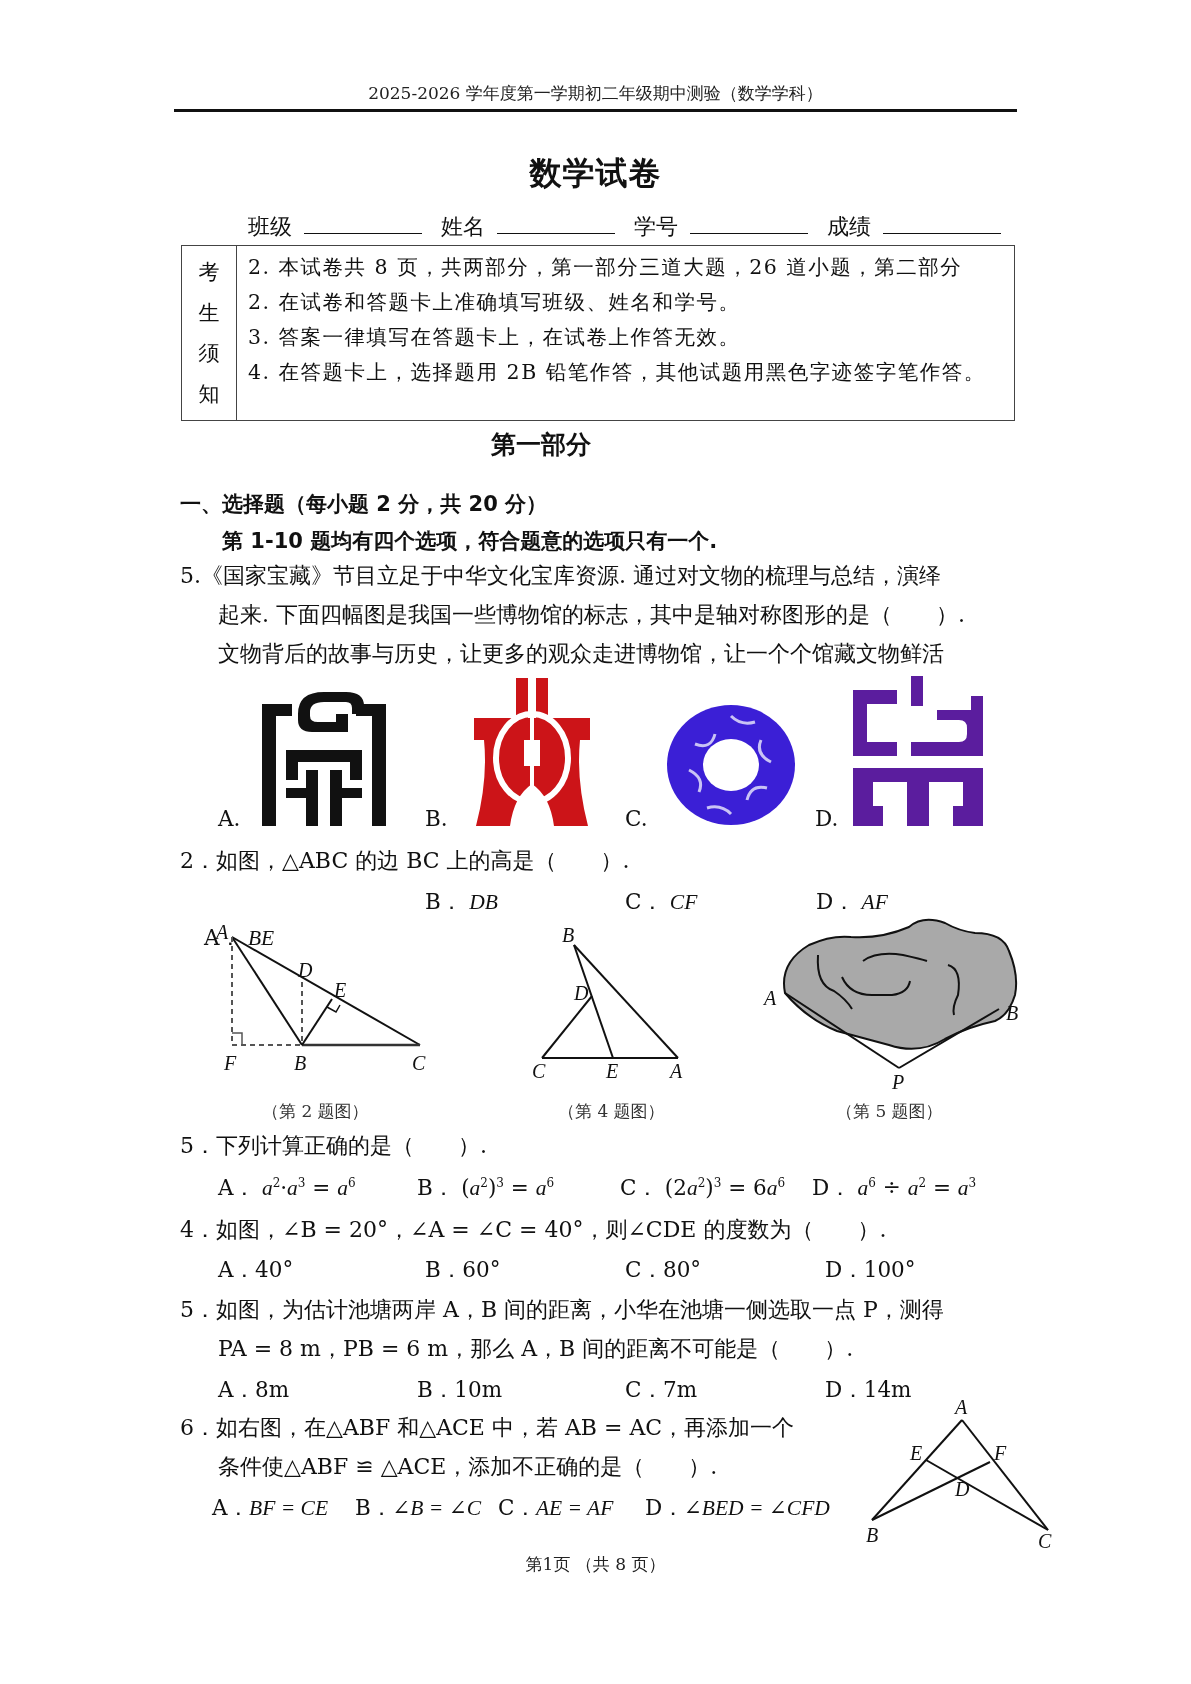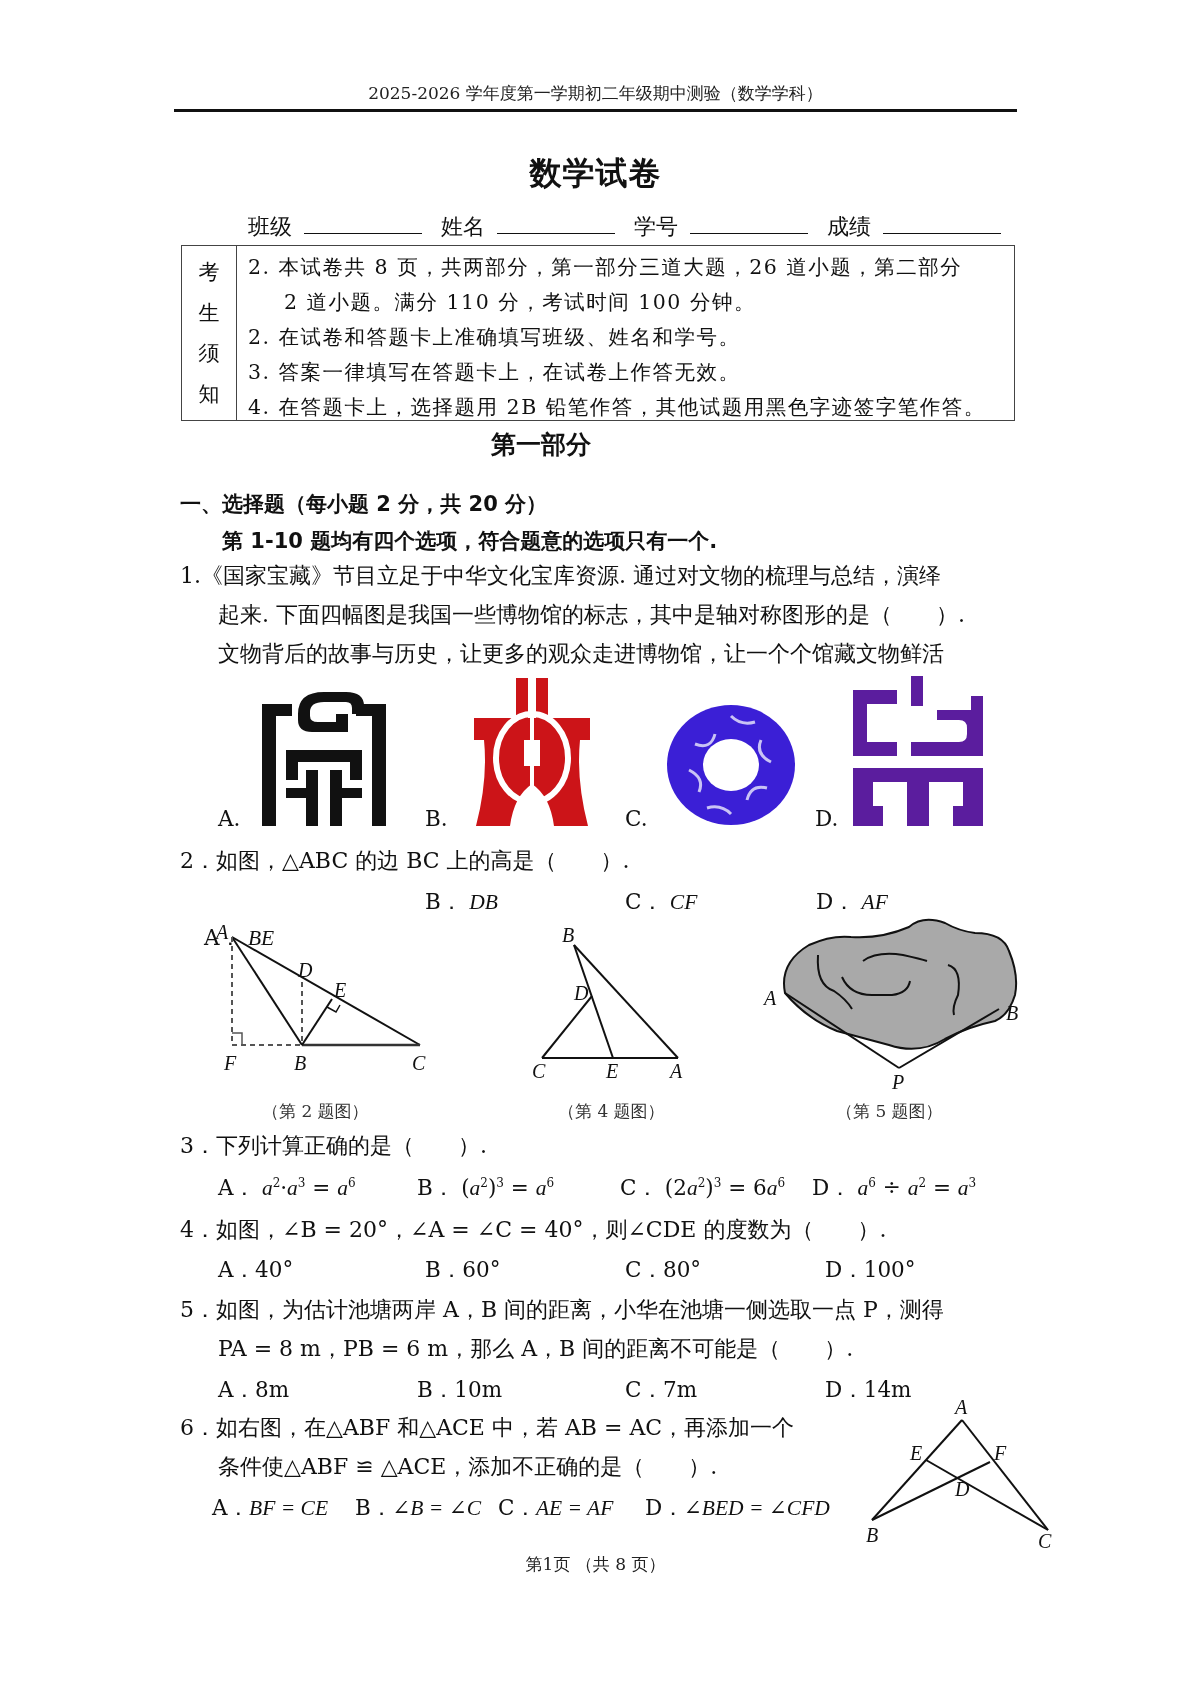--- a/index.html
+++ b/index.html
@@ -50,33 +50,32 @@
 
 <div class="abs notice">
   <div class="lbl">
     <span>考</span>
     <span>生</span>
     <span>须</span>
     <span>知</span>
   </div>
   <div class="items">
     <div>2. 本试卷共 8 页，共两部分，第一部分三道大题，26 道小题，第二部分</div>
-    <div class="indent">2 道小题。满分 110 分，考试时间 100 分钟。</div>
     <div>2. 在试卷和答题卡上准确填写班级、姓名和学号。</div>
     <div>3. 答案一律填写在答题卡上，在试卷上作答无效。</div>
     <div>4. 在答题卡上，选择题用 2B 铅笔作答，其他试题用黑色字迹签字笔作答。</div>
   </div>
 </div>
 
 <div class="abs part">第一部分</div>
 <div class="abs sec">一、选择题（每小题 2 分，共 20 分）</div>
 <div class="abs secnote">第 1-10 题均有四个选项，符合题意的选项只有一个.</div>
 
 <div class="abs q" style="top:556px;">
-  <div>1.《国家宝藏》节目立足于中华文化宝库资源. 通过对文物的梳理与总结，演绎</div>
+  <div>5.《国家宝藏》节目立足于中华文化宝库资源. 通过对文物的梳理与总结，演绎</div>
   <div class="cont">起来. 下面四幅图是我国一些博物馆的标志，其中是轴对称图形的是（　　）.</div>
   <div class="cont">文物背后的故事与历史，让更多的观众走进博物馆，让一个个馆藏文物鲜活</div>
 </div>
 
 <div class="abs opts" style="left:218px;top:806px;">A.</div>
 <svg style="left:262px;top:684px;" width="124" height="142" viewBox="0 0 124 142">
   <g fill="#111">
     <rect x="0" y="20" width="14" height="122"></rect>
     <rect x="110" y="20" width="14" height="122"></rect>
     <rect x="0" y="20" width="30" height="12"></rect>
@@ -177,21 +176,21 @@
     <path d="M190 50 q14 4 10 30 q-6 12 -4 20"></path>
   </g>
   <line x1="27" y1="78" x2="141" y2="153" stroke="#111" stroke-width="2"></line>
   <line x1="241" y1="94" x2="141" y2="153" stroke="#111" stroke-width="2"></line>
   <text class="lbltxt" x="6" y="90">A</text>
   <text class="lbltxt" x="248" y="105">B</text>
   <text class="lbltxt" x="134" y="174">P</text>
 </svg>
 <div class="cap" style="left:836px;top:1100px;">（第 5 题图）</div>
 
-<div class="abs q" style="top:1126px;">3．下列计算正确的是（　　）.</div>
+<div class="abs q" style="top:1126px;">5．下列计算正确的是（　　）.</div>
 <div class="abs q opts" style="top:1168px;">
   <span class="opt" style="left:38px;">
     <span>A．</span>
     <span><i class="m">a</i><sup>2</sup>·<i class="m">a</i><sup>3</sup> = <i class="m">a</i><sup>6</sup></span>
   </span>
   <span class="opt" style="left:237px;">
     <span>B．</span>
     <span>(<i class="m">a</i><sup>2</sup>)<sup>3</sup> = <i class="m">a</i><sup>6</sup></span>
   </span>
   <span class="opt" style="left:440px;">

